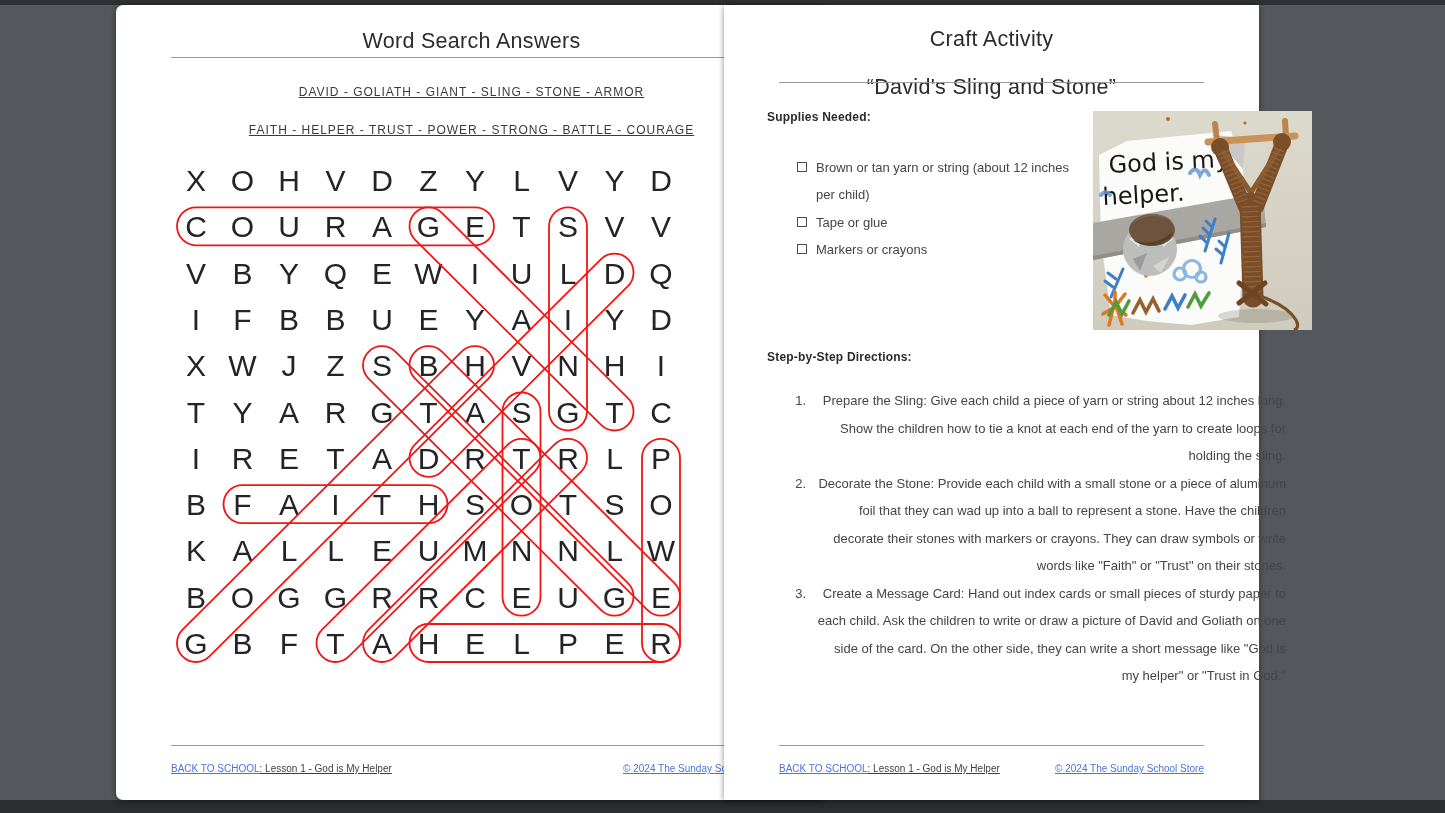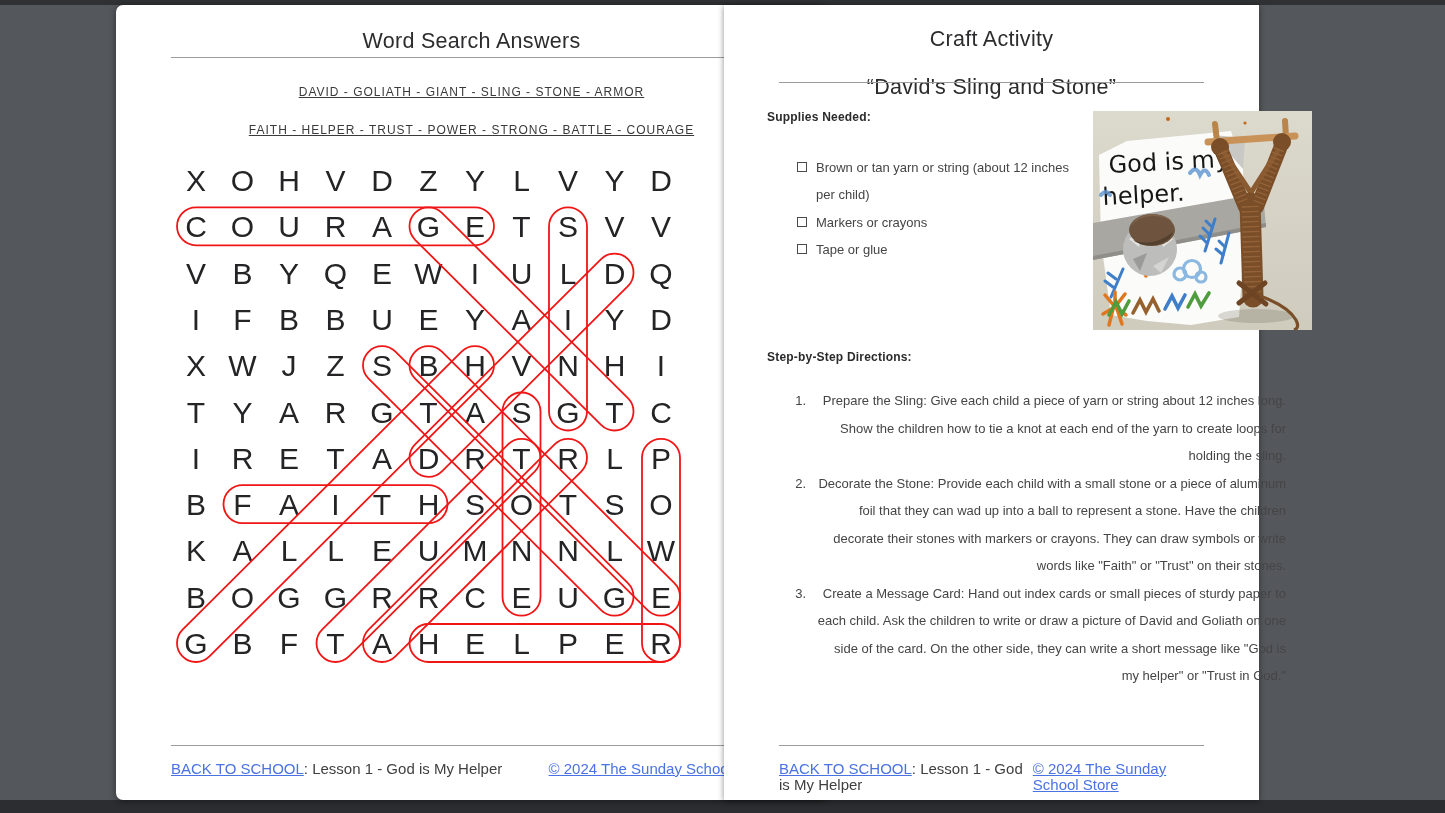--- a/index.html
+++ b/index.html
@@ -58,21 +58,21 @@
   }
   #steps-list .num { flex:0 0 22px; text-align:right; margin-right:10px; color:#454547; }
   #steps-list .txt { flex:0 1 470px; max-width:470px;text-align:right; }
 
   .photo { position:absolute; left:369px; top:106px; width:219px; height:219px; }
 
   .footer-line { position:absolute; top:740px; left:55px; right:55px; height:1px; background:#9b9b9b; }
   .footer {
     position:absolute; top:756px; left:55px; right:55px;
     display:flex; justify-content:space-between; align-items:baseline;
-    font-size:15px; color:#3f3f41; line-height:16px;
+    font-size:10px; color:#3f3f41; line-height:16px;text-decoration:underline;
   }
   .footer a { color:#4a72e2; text-decoration:underline; cursor:pointer; }
 </style>
 </head>
 <body>
 
 <div class="strip top"></div>
 <div class="strip bottom"></div>
 <div class="page-gap"></div>
 
@@ -231,25 +231,25 @@
   <div class="rule" style="top:77px"></div>
 
   <div class="section-heading" style="top:105px">Supplies Needed:</div>
   <ul id="supplies-list">
       <li>
         <span class="cb"></span>
         <span class="txt">Brown or tan yarn or string (about 12 inches per child)</span>
       </li>
       <li>
         <span class="cb"></span>
+        <span class="txt">Tape or glue</span>
+      </li>
+      <li>
+        <span class="cb"></span>
         <span class="txt">Markers or crayons</span>
-      </li>
-      <li>
-        <span class="cb"></span>
-        <span class="txt">Tape or glue</span>
       </li>
     </ul>
 
   <svg class="photo" viewBox="0 0 219 219">
     <defs>
       <linearGradient id="pbg" x1="0" y1="0" x2="0" y2="1">
         <stop offset="0" stop-color="#dcd9cd"></stop>
           <stop offset="1" stop-color="#cfccbe"></stop>
       </linearGradient>
     </defs>

